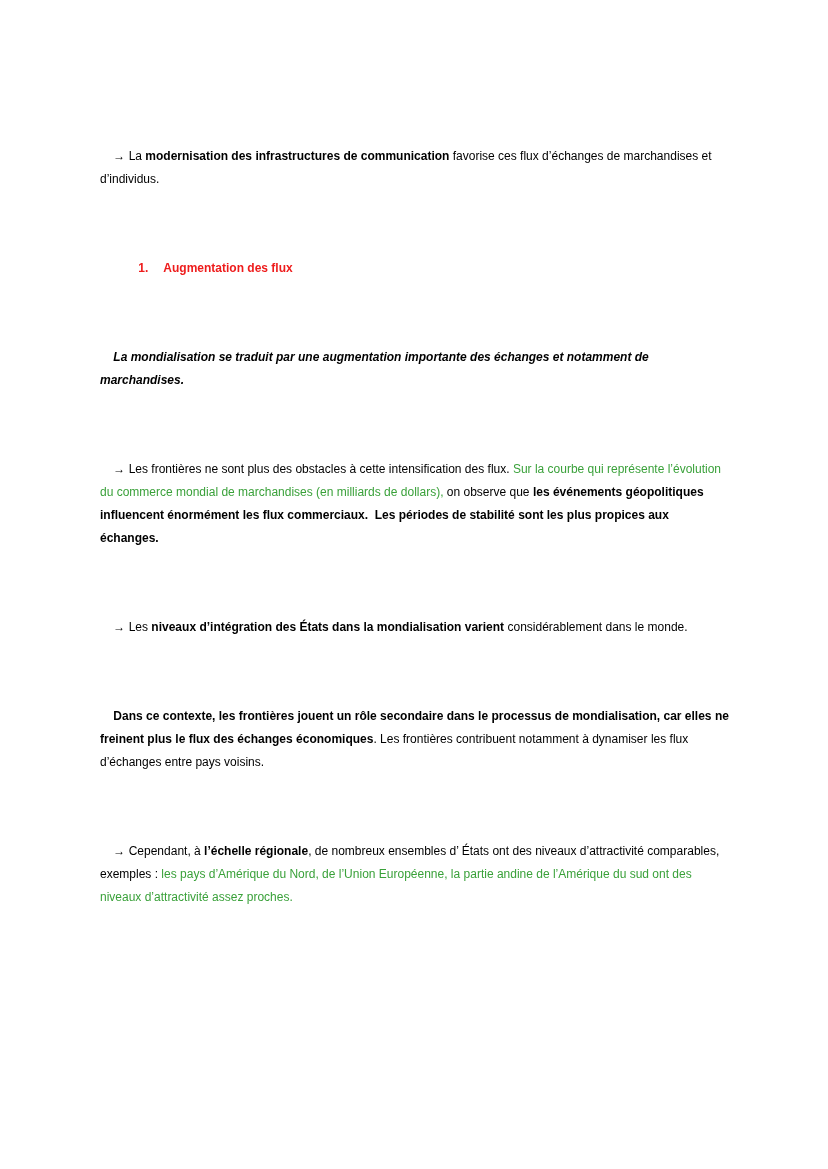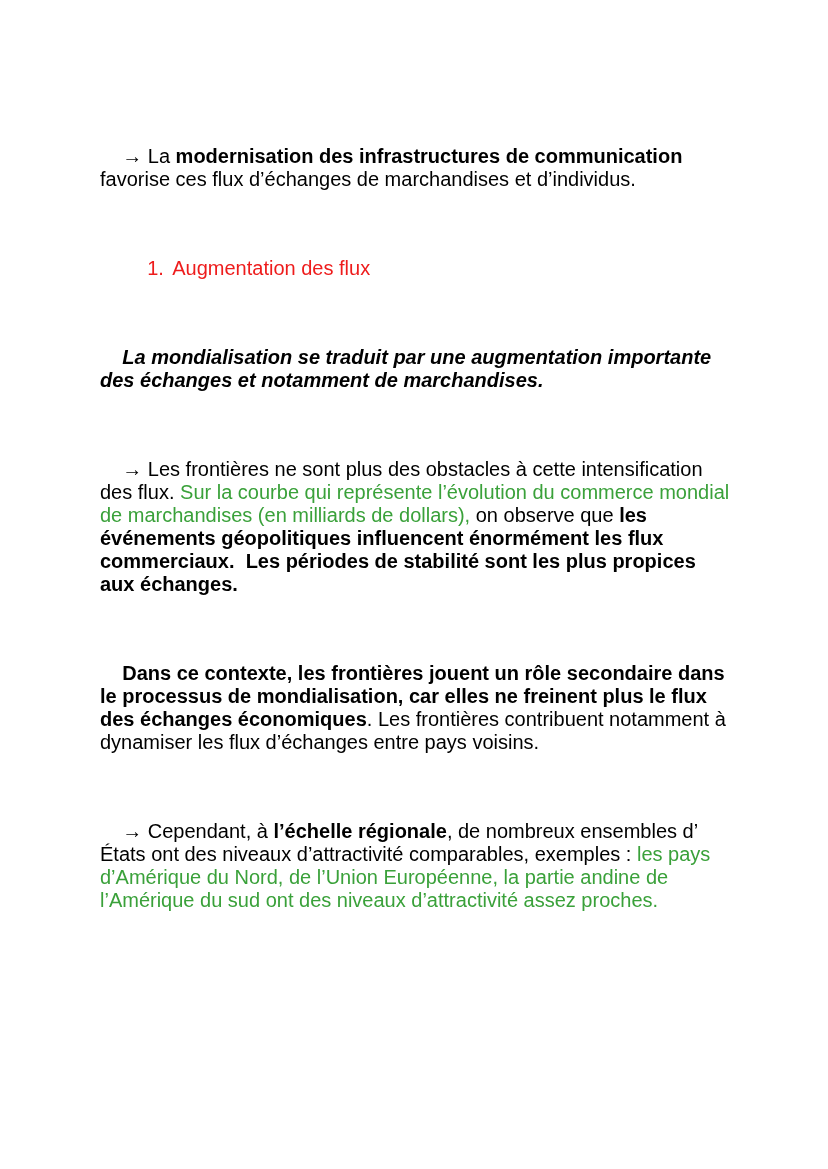--- a/index.html
+++ b/index.html
@@ -8,33 +8,33 @@
     background: #ffffff;
   }
   .page {
     position: relative;
     box-sizing: border-box;
     width: 828px;
     height: 1169px;
     background: var(--page-background, #ffffff);
     padding: 122px 98px 24px 100px;
     font-family: "Liberation Sans", "DejaVu Sans", sans-serif;
-    font-size: 20px;
+    font-size: 12px;
     line-height: 23px;
     color: var(--body-text, #000000);
     overflow: hidden;
   }
   .para, .heading {
     margin: 0 0 20px 0;
     white-space: pre-wrap;
   }
   .heading {
     padding-left: 25px;
     color: var(--heading-red, #ee1c1c);
-    font-weight: normal;
+    font-weight: bold;
   }
   .h-num {
     display: inline-block;
     width: 25px;
   }
   .r  { font-weight: normal; }
   .b  { font-weight: bold; }
   .bi { font-weight: bold; font-style: italic; margin-top: 26px; }
   .g  { color: var(--highlight-green, #3aa13a); }
 </style>
@@ -53,20 +53,23 @@
 
   <p class="para">
     <span class="r bi">La mondialisation se traduit par une augmentation importante des échanges et notamment de marchandises.</span>
   </p>
 
   <p class="para">
     <span class="r">→ Les frontières ne sont plus des obstacles à cette intensification des flux. </span><span class="r g">Sur la courbe qui représente l’évolution du commerce mondial de marchandises (en milliards de dollars), </span><span class="r">on observe que </span><span class="r b">les événements géopolitiques influencent énormément les flux commerciaux.  Les périodes de stabilité sont les plus propices aux échanges.</span>
   </p>
 
 
+  <p class="para">
+    <span class="r">→ Les </span><span class="r b">niveaux d’intégration des États dans la mondialisation varient</span><span class="r"> considérablement dans le monde.</span>
+  </p>
 
   <p class="para">
     <span class="r b">Dans ce contexte, les frontières jouent un rôle secondaire dans le processus de mondialisation, car elles ne freinent plus le flux des échanges économiques</span><span class="r">. Les frontières contribuent notamment à dynamiser les flux d’échanges entre pays voisins.</span>
   </p>
 
   <p class="para">
     <span class="r">→ Cependant, à </span><span class="r b">l’échelle régionale</span><span class="r">, de nombreux ensembles d’ États ont des niveaux d’attractivité comparables, exemples : </span><span class="r g">les pays d’Amérique du Nord, de l’Union Européenne, la partie andine de l’Amérique du sud ont des niveaux d’attractivité assez proches.</span>
   </p>
 
 

